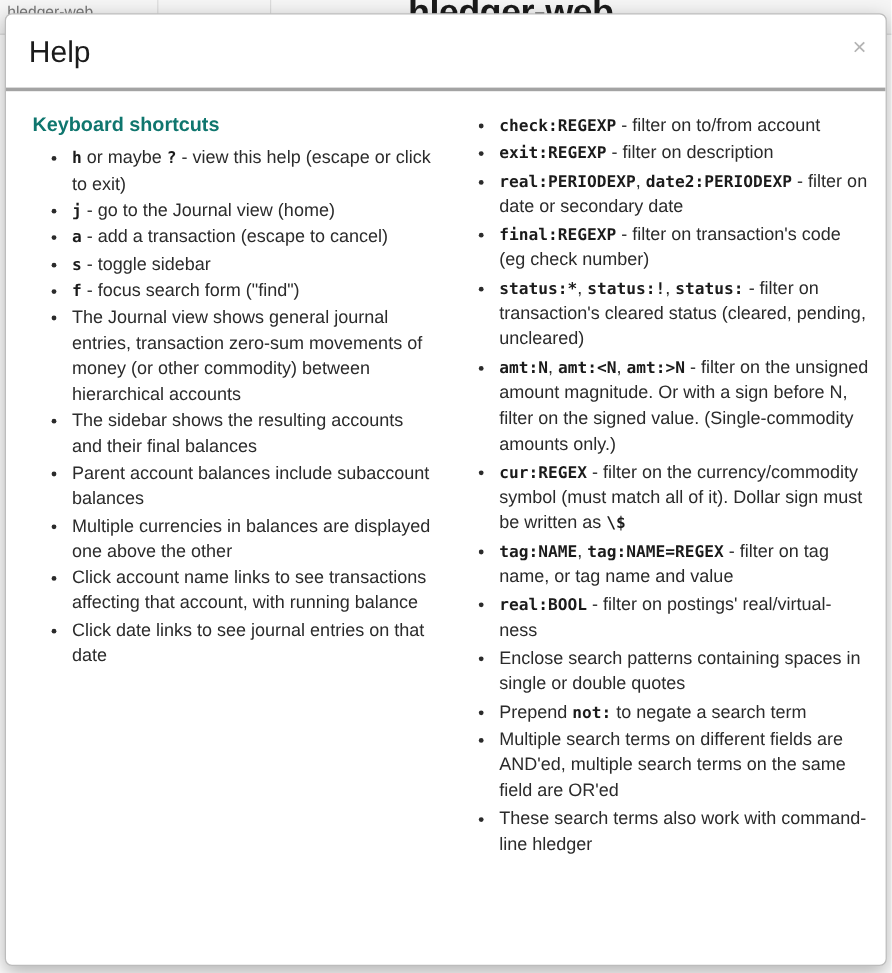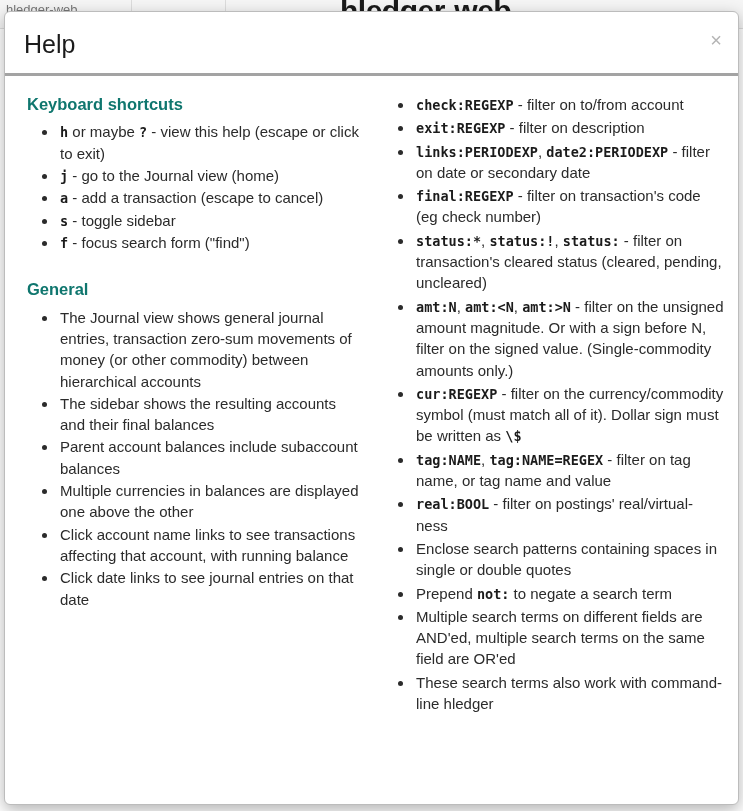--- a/index.html
+++ b/index.html
@@ -175,39 +175,38 @@
   <div id="modal-body">
     <div class="col col-left">
       <h4 class="section">Keyboard shortcuts</h4>
       <ul class="help-list">
           <li><code>h</code> or maybe <code>?</code> - view this help (escape or click to exit)</li>
           <li><code>j</code> - go to the Journal view (home)</li>
           <li><code>a</code> - add a transaction (escape to cancel)</li>
           <li><code>s</code> - toggle sidebar</li>
           <li><code>f</code> - focus search form ("find")</li>
         </ul>
-      <h4 class="section general">General</h4>
       <ul class="help-list">
           <li>The Journal view shows general journal entries, transaction zero-sum movements of money (or other commodity) between hierarchical accounts</li>
           <li>The sidebar shows the resulting accounts and their final balances</li>
           <li>Parent account balances include subaccount balances</li>
           <li>Multiple currencies in balances are displayed one above the other</li>
           <li>Click account name links to see transactions affecting that account, with running balance</li>
           <li>Click date links to see journal entries on that date</li>
         </ul>
     </div>
     <div class="col col-right">
       <ul class="help-list">
           <li><code>check:REGEXP</code> - filter on to/from account</li>
           <li><code>exit:REGEXP</code> - filter on description</li>
-          <li><code>links:PERIODEXP</code>, <code>date2:PERIODEXP</code> - filter on date or secondary date</li>
+          <li><code>real:PERIODEXP</code>, <code>date2:PERIODEXP</code> - filter on date or secondary date</li>
           <li><code>final:REGEXP</code> - filter on transaction's code (eg check number)</li>
           <li><code>status:*</code>, <code>status:!</code>, <code>status:</code> - filter on transaction's cleared status (cleared, pending, uncleared)</li>
           <li><code>amt:N</code>, <code>amt:&lt;N</code>, <code>amt:&gt;N</code> - filter on the unsigned amount magnitude. Or with a sign before N, filter on the signed value. (Single-commodity amounts only.)</li>
-          <li><code>cur:REGEXP</code> - filter on the currency/commodity symbol (must match all of it). Dollar sign must be written as <code>\$</code></li>
+          <li><code>cur:REGEX</code> - filter on the currency/commodity symbol (must match all of it). Dollar sign must be written as <code>\$</code></li>
           <li><code>tag:NAME</code>, <code>tag:NAME=REGEX</code> - filter on tag name, or tag name and value</li>
           <li><code>real:BOOL</code> - filter on postings' real/virtual-ness</li>
           <li>Enclose search patterns containing spaces in single or double quotes</li>
           <li>Prepend <code>not:</code> to negate a search term</li>
           <li>Multiple search terms on different fields are AND'ed, multiple search terms on the same field are OR'ed</li>
           <li>These search terms also work with command-line hledger</li>
         </ul>
     </div>
   </div>
 </div>

